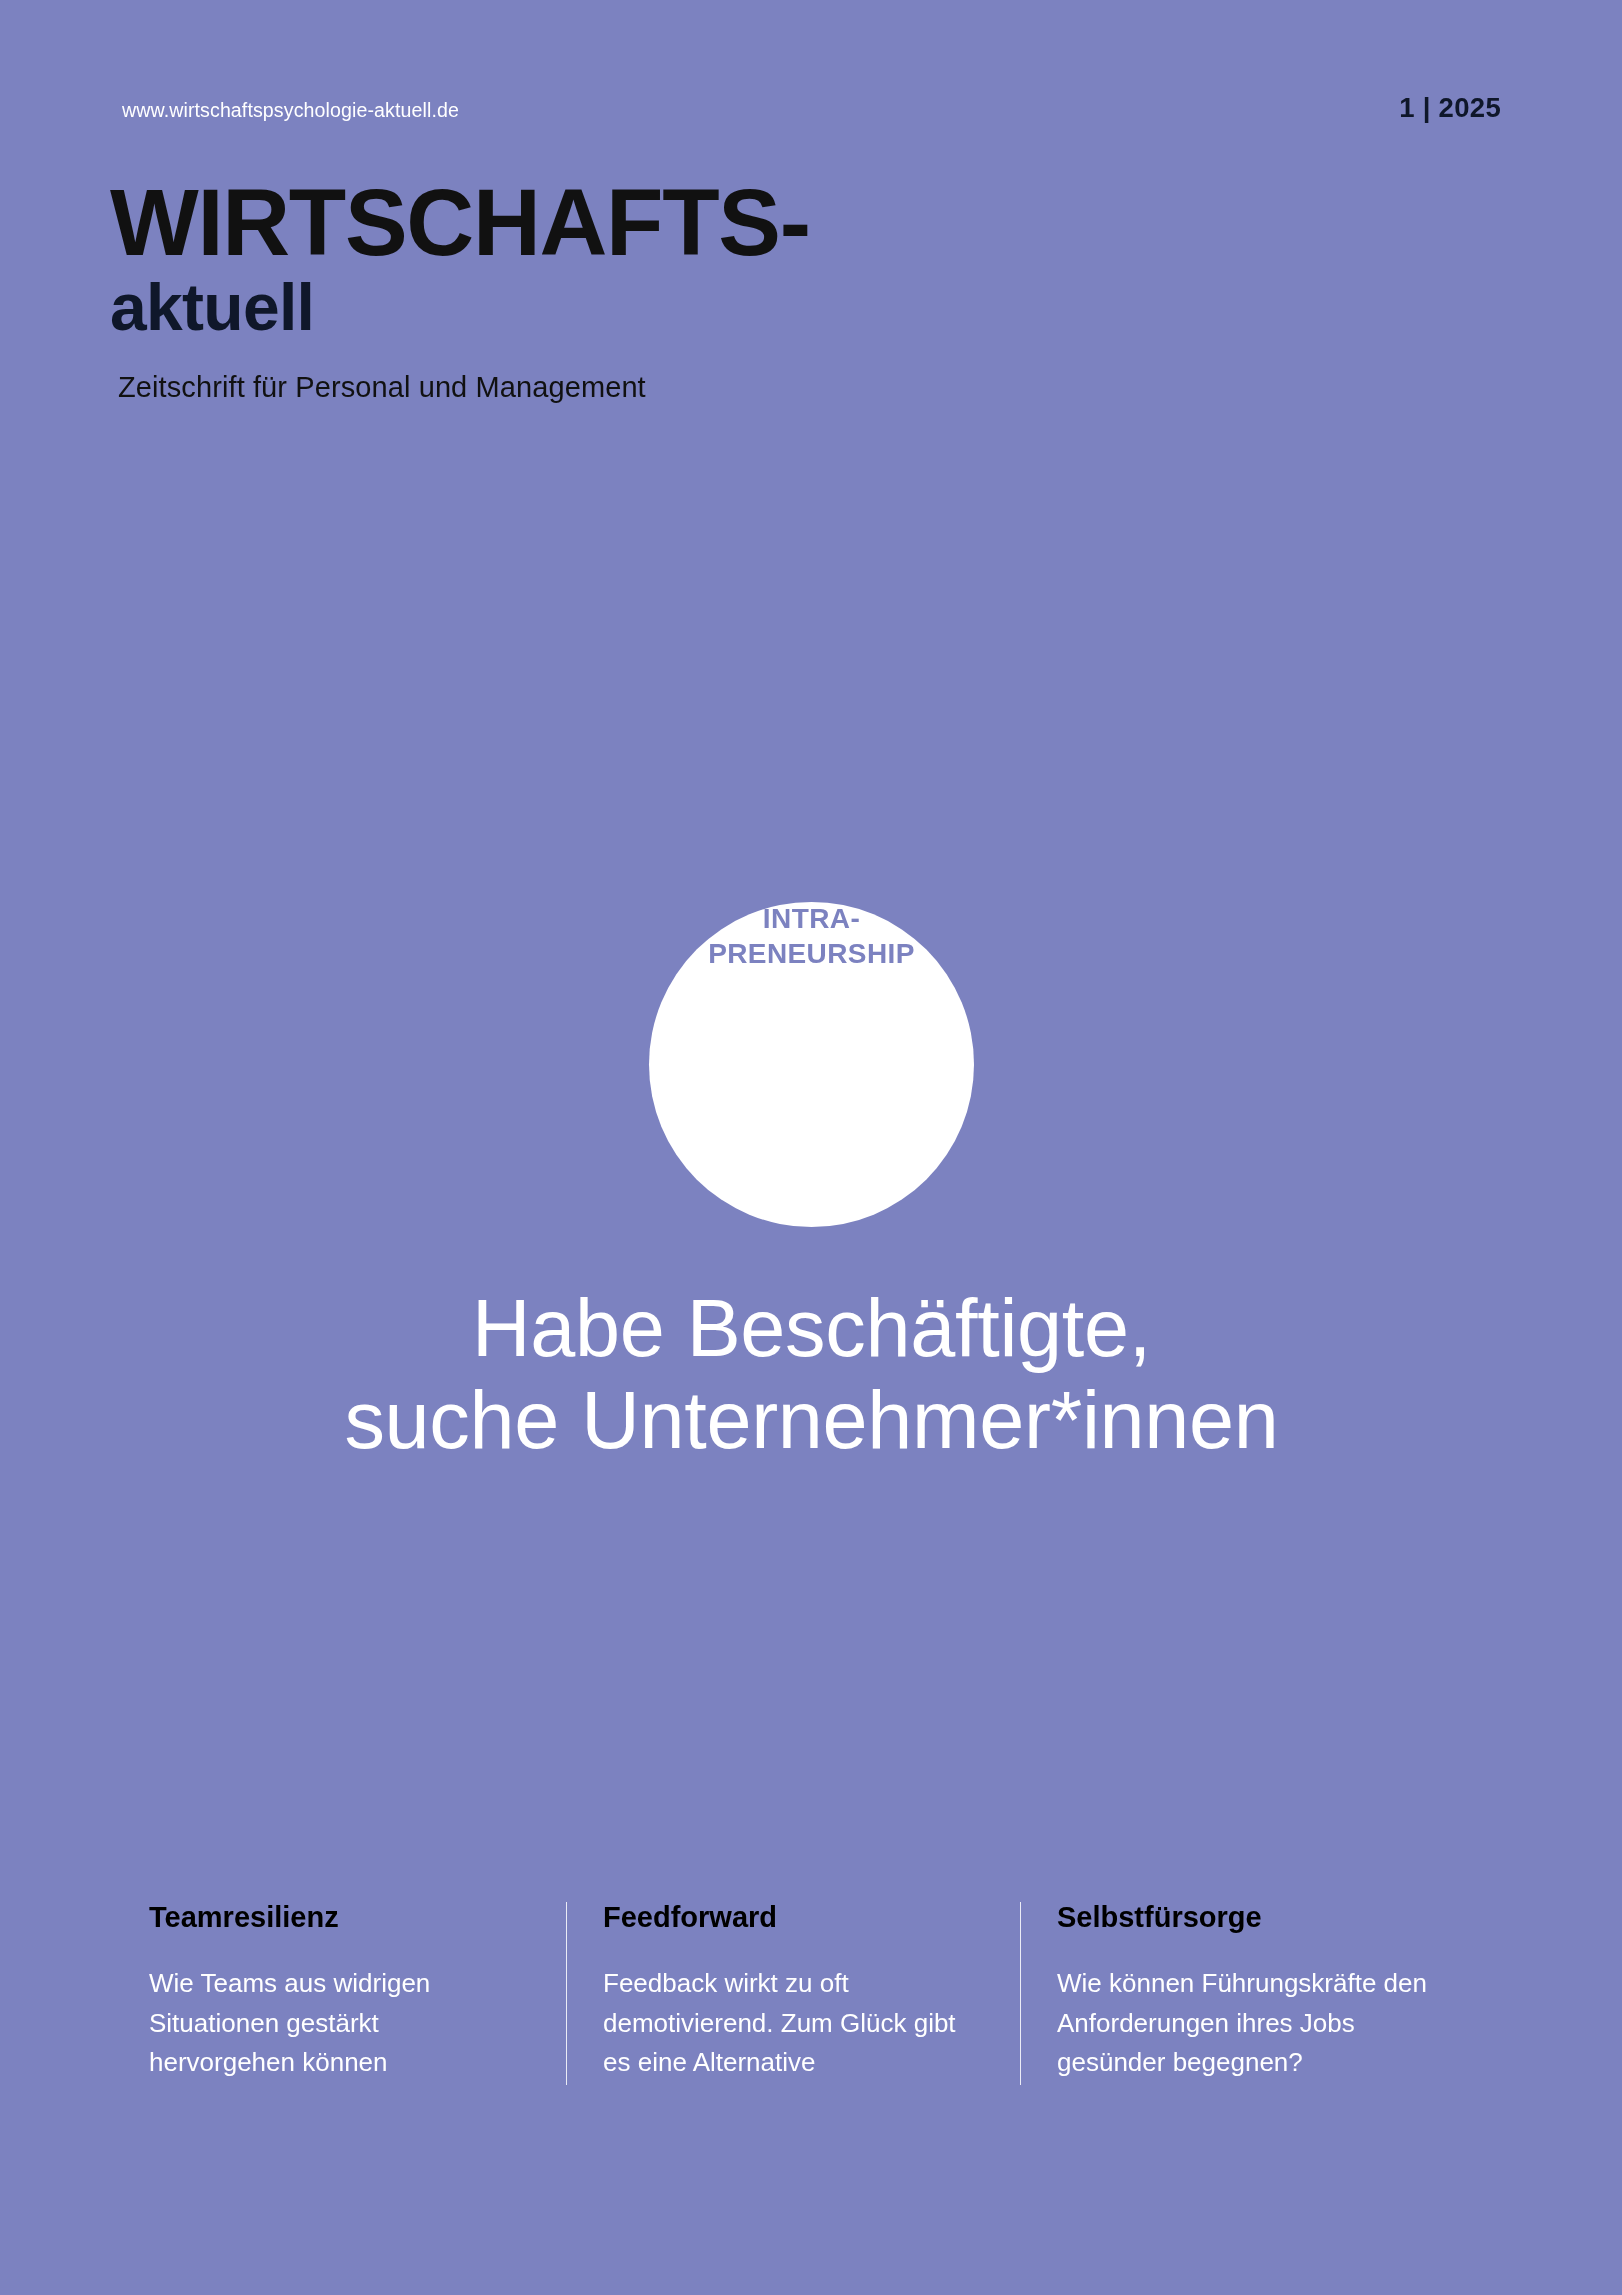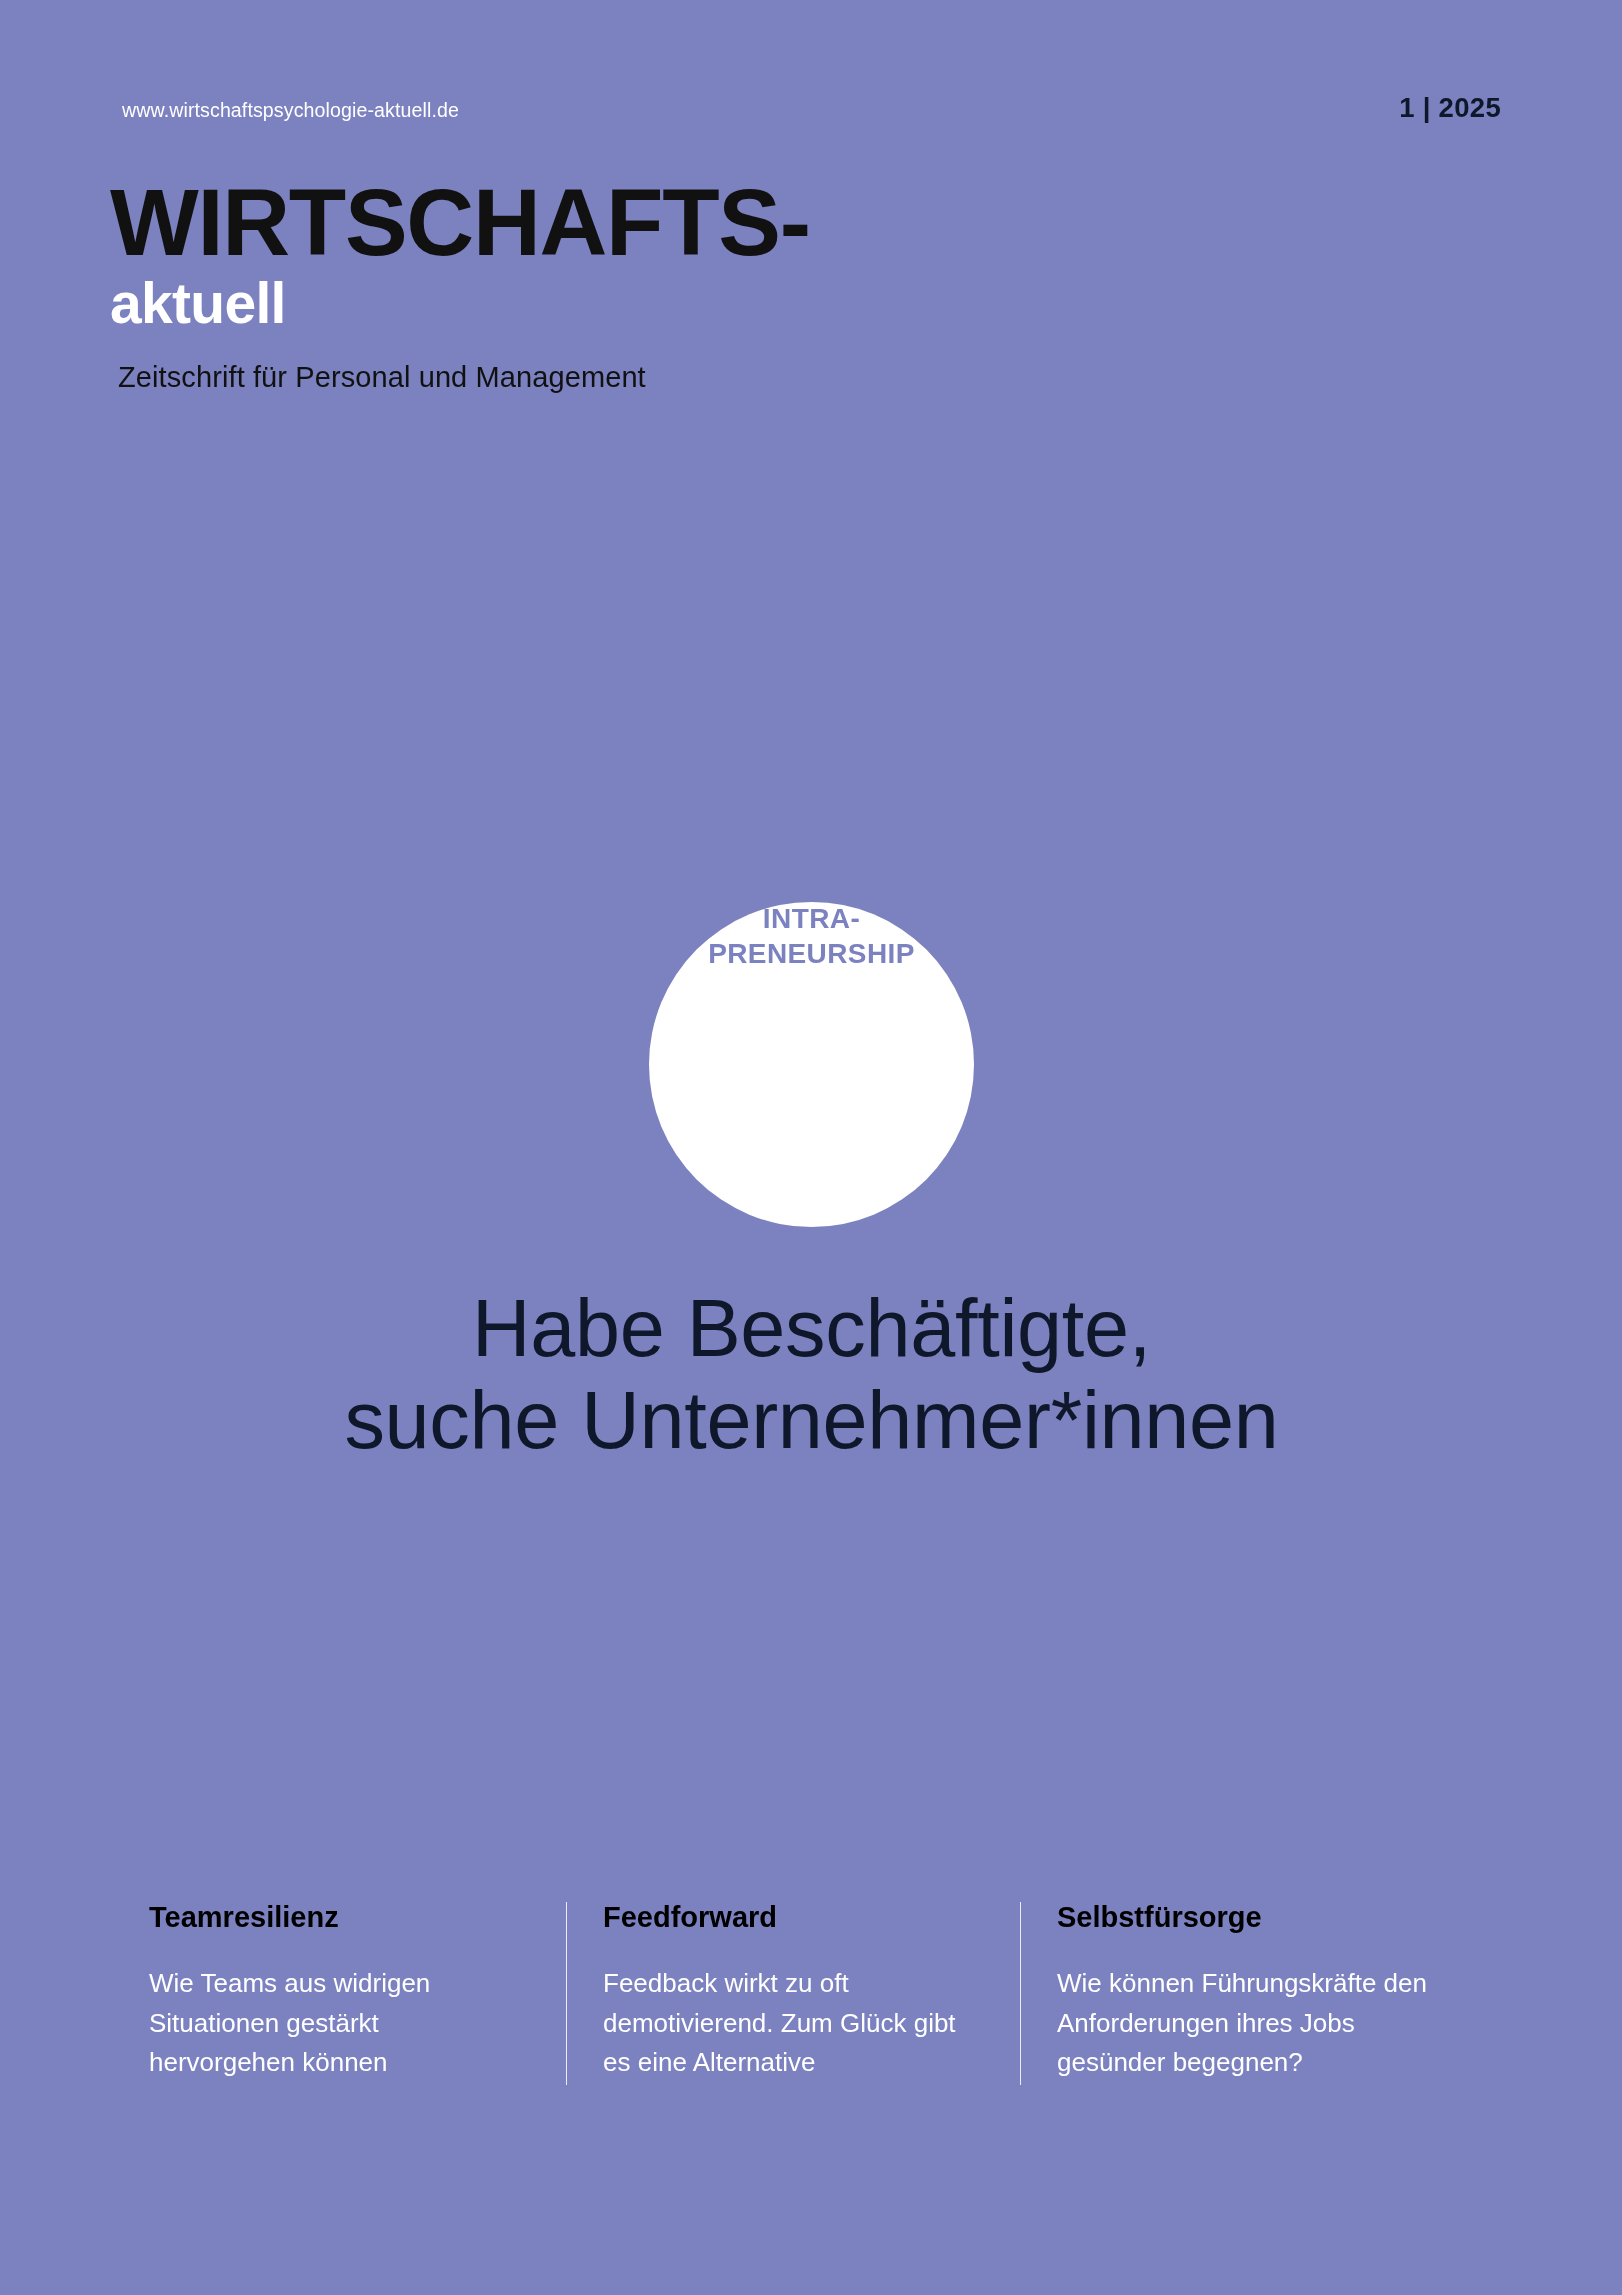--- a/index.html
+++ b/index.html
@@ -54,23 +54,23 @@
     color: #111111;
     font-weight: 800;
     font-size: 94px;
     line-height: 1.02;
     letter-spacing: -1.3px;
   }
   .mast-line-2 {
     margin-top: -3.9px;
   }
   .mast-aktuell {
-    color: #ffffff;
-    font-weight: 700;
-    font-size: 57px;
+    color: #0f172a;
+    font-weight: 700;
+    font-size: 66px;
     line-height: 1.06;
     letter-spacing: -0.7px;
     margin-top: 2.6px;
   }
   .subtitle {
     color: #111111;
     font-size: 29px;
     font-weight: 400;
     margin-top: 27.5px;
     letter-spacing: 0.1px;
@@ -100,21 +100,21 @@
     text-transform: uppercase;
   }
 
   
   .headline {
     position: absolute;
     top: 1283px;
     left: 0;
     right: 0;
     text-align: center;
-    color: #0f172a;
+    color: #ffffff;
     font-weight: 300;
     font-size: 81px;
     line-height: 1.13;
     letter-spacing: -0.3px;
   }
   .headline .hl-line {
     display: block;
   }
   .deck {
     position: absolute;

